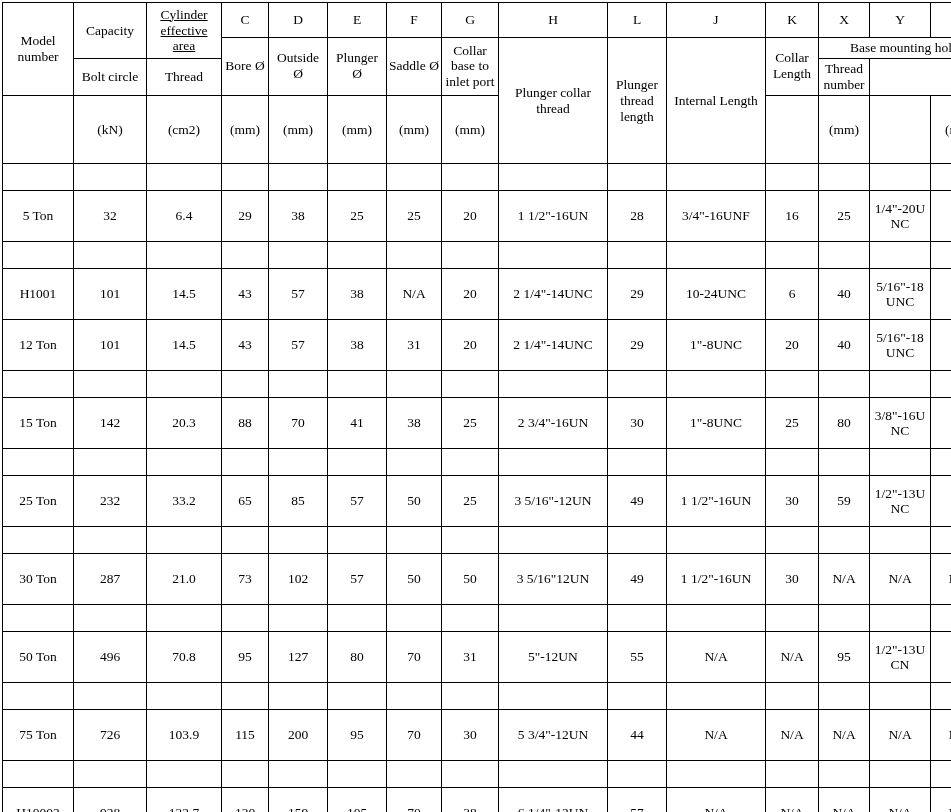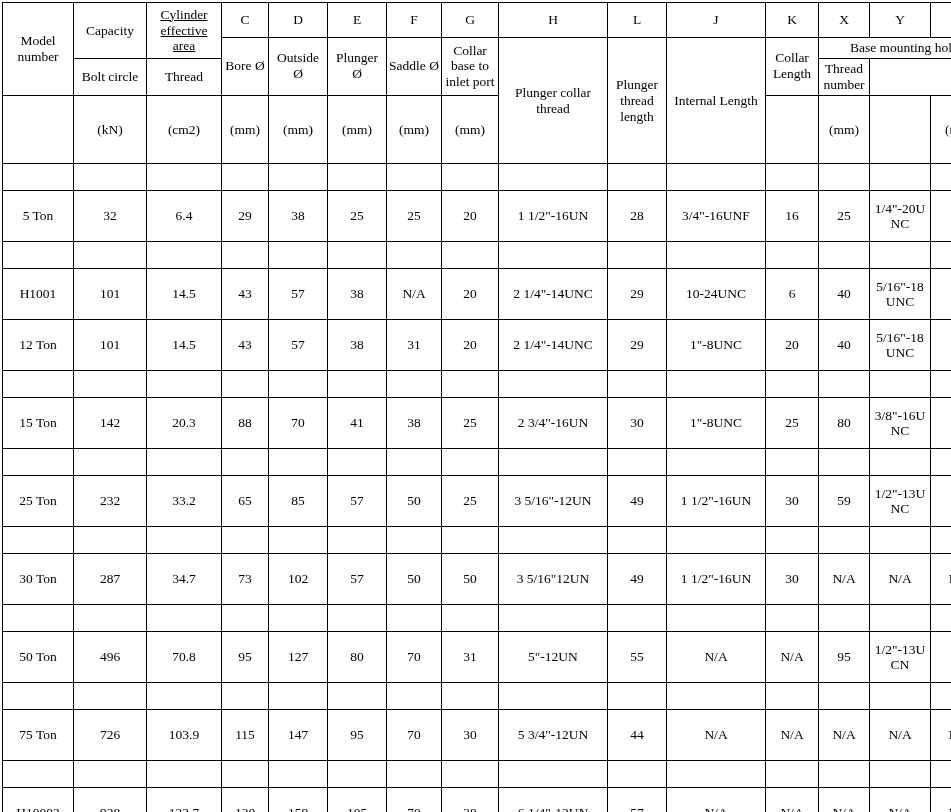--- a/index.html
+++ b/index.html
@@ -303,21 +303,21 @@
           <td></td>
           <td></td>
         <td></td>
           <td></td>
           <td></td>
       </tr>
 
       <tr class="data">
         <td class="left-cell">30 Ton</td>
         <td>287</td>
-        <td>34.7</td>
+        <td>21.0</td>
         <td>73</td>
         <td>102</td>
         <td>57</td>
         <td>50</td>
         <td>50</td>
         <td class="left-cell nowrap">3 5/16"12UN</td>
         <td>49</td>
         <td>1 1/2"-16UN</td>
         <td>30</td>
         <td>N/A</td>
@@ -377,21 +377,21 @@
         <td></td>
           <td></td>
           <td></td>
       </tr>
 
       <tr class="data">
         <td class="left-cell">75 Ton</td>
         <td>726</td>
         <td>103.9</td>
         <td>115</td>
-        <td>147</td>
+        <td>200</td>
         <td>95</td>
         <td>70</td>
         <td>30</td>
         <td class="left-cell nowrap">5 3/4"-12UN</td>
         <td>44</td>
         <td>N/A</td>
         <td>N/A</td>
         <td>N/A</td>
         <td>N/A</td>
         <td>N/A</td>

